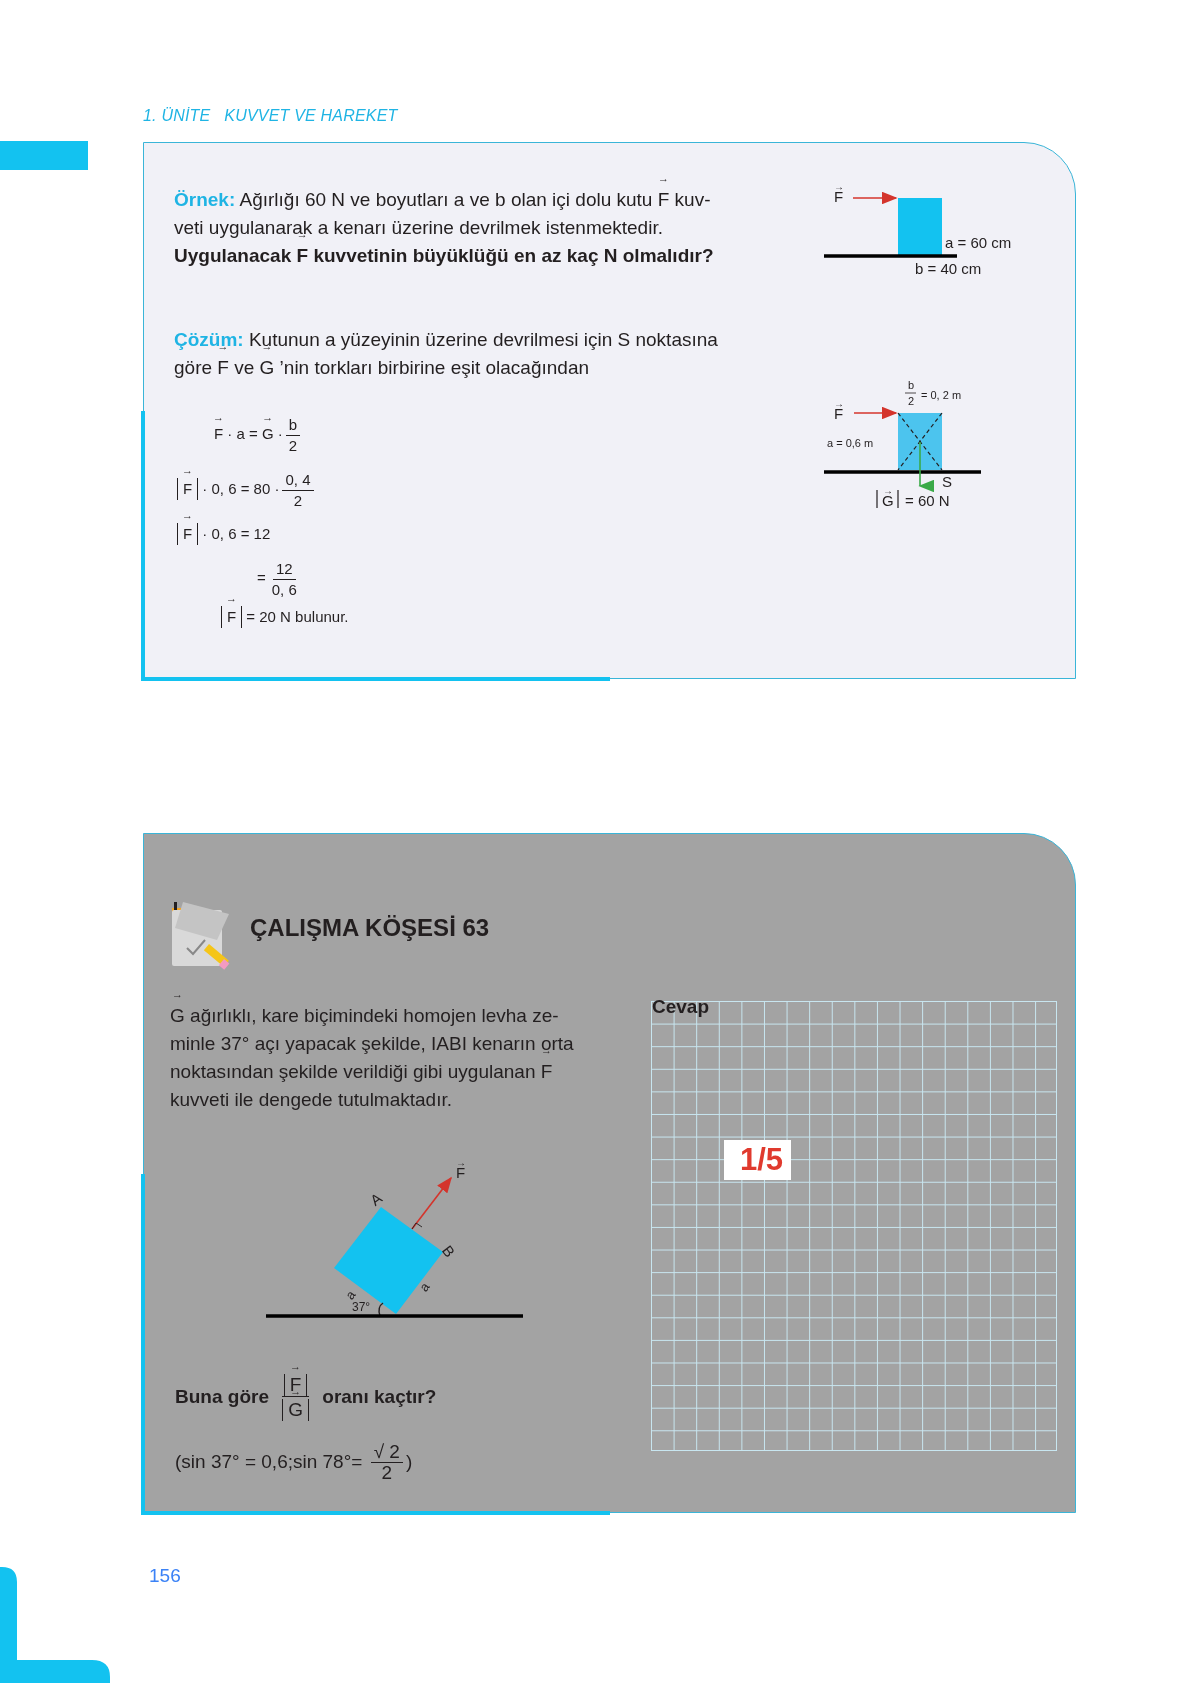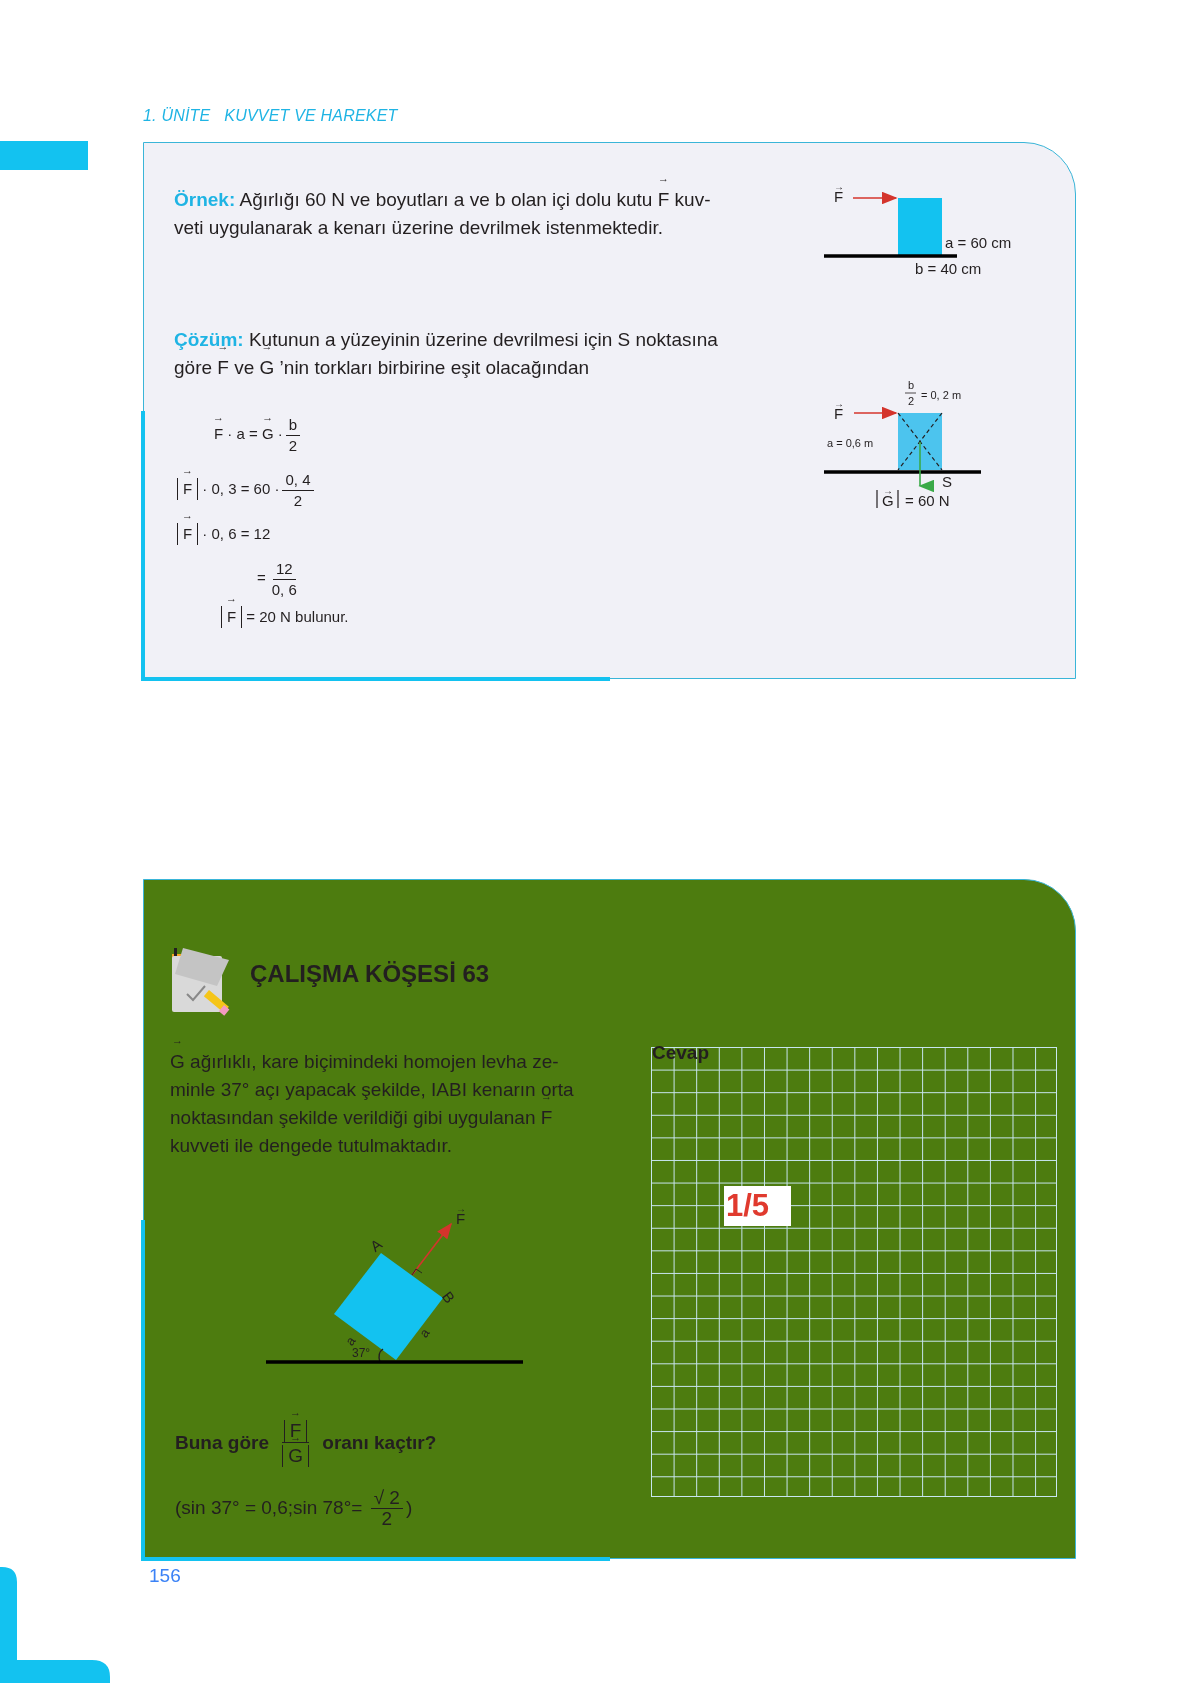--- a/index.html
+++ b/index.html
@@ -8,60 +8,63 @@
 
   .running-head { position: absolute; left: 143px; top: 70px; font-size: 16px; font-style: italic; color: #1fb4e4; letter-spacing: 0.2px; white-space: pre; margin-top: 37px; }
   .side-tab { position: absolute; left: 0; top: 141px; width: 88px; height: 29px; background: #13c2f0; }
 
   .card { position: absolute; left: 143px; width: 933px; border: 1.5px solid #3ab5d8; border-top-right-radius: 52px; }
   .card .accent-bottom { position: absolute; left: -2px; bottom: -3px; width: 468px; height: 4px; background: #13c2f0; }
   .card .accent-left { position: absolute; left: -3px; width: 4px; background: #13c2f0; }
 
   #card1 { top: 142px; height: 537px; background: #f1f1f7; }
   #card1 .accent-left { top: 268px; bottom: -3px; }
-  #card2 { top: 879px; height: 680px; background: #4d7c0f; }
+  #card2 { top: 833px; height: 680px; background: #a3a3a3; }
   #card2 .accent-left { top: 340px; bottom: -3px; }
 
   .txt { position: absolute; font-size: 19px; line-height: 28px; white-space: nowrap; }
   .lbl-cyan { color: #1fb4e4; font-weight: bold; }
   .bold { font-weight: bold; }
   .vec { position: relative; display: inline-block; }
   .vec::before { content: "→"; position: absolute; left: 50%; transform: translateX(-50%); top: -13px; font-size: 11px; line-height: 11px; }
   .abs { border-left: 1.5px solid #231f20; border-right: 1.5px solid #231f20; padding: 0 5px; display: inline-block; line-height: 22px; }
   .frac { display: inline-flex; flex-direction: column; align-items: center; vertical-align: middle; margin: 0 3px; line-height: 20px; }
   .frac .num { border-bottom: 1.2px solid #231f20; padding: 0 3px; }
   .frac .den { padding: 0 3px; }
 
   .eq { position: absolute; font-size: 15px; white-space: nowrap; }
 
   .grid-area { position: absolute; left: 507px; top: 167px; width: 406px; height: 450px;
     background-image: linear-gradient(#c8e6f0 1px, transparent 1px), linear-gradient(90deg, #c8e6f0 1px, transparent 1px);
     background-size: 22.6px 22.6px; background-position: 0 0; border-right: 1px solid #c8e6f0; border-bottom: 1px solid #c8e6f0; }
   .cevap { position: absolute; left: 508px; top: 162px; font-size: 19px; font-weight: bold; }
-  .answer-box { position: absolute; left: 580px; top: 306px; width: 67px; height: 40px; background: #fff; color: #e03a2e; font-weight: bold; font-size: 31px; line-height: 40px; padding-left: 2px; }
+  .answer-box { position: absolute; left: 580px; top: 306px; width: 67px; height: 40px; background: #fff; color: #e03a2e; font-weight: bold; font-size: 31px; line-height: 40px; padding-left: 16px; }
 
   .heading { position: absolute; left: 106px; top: 80px; font-size: 24px; font-weight: bold; }
   .page-num { position: absolute; left: 149px; top: 1565px; font-size: 19px; color: #3b82f6; }
   .corner-shape { position: absolute; left: 0; top: 1567px; width: 110px; height: 116px; }
   svg text { font-family: "Liberation Sans", sans-serif; }
 </style>
 </head>
 <body>
 
 <div class="running-head">1. ÜNİTE   KUVVET VE HAREKET</div>
 <div class="side-tab"></div>
 
 <section id="card1" class="card">
   <div class="accent-left"></div>
   <div class="accent-bottom"></div>
 
   <div class="txt" style="left:30px; top:43px;">
     <span class="lbl-cyan">Örnek:</span><span> Ağırlığı 60 N ve boyutları a ve b olan içi dolu kutu </span><span class="vec">F</span><span> kuv-</span>
   </div>
   <div class="txt" style="left:30px; top:71px;">veti uygulanarak a kenarı üzerine devrilmek istenmektedir.</div>
+  <div class="txt bold" style="left:30px; top:99px;">
+    <span>Uygulanacak </span><span class="vec">F</span><span> kuvvetinin büyüklüğü en az kaç N olmalıdır?</span>
+  </div>
 
   <svg style="position:absolute; left:670px; top:30px;" width="260" height="110">
     <defs>
       <marker id="arrRed" markerWidth="10" markerHeight="8" refX="9" refY="4" orient="auto">
           <path d="M0,0 L10,4 L0,8 z" fill="#d4342c"></path>
         </marker>
       <marker id="arrGreen" markerWidth="8" markerHeight="10" refX="4" refY="9" orient="auto-start-reverse">
           <path d="M0,0 L8,0 L4,10 z" fill="#3aaa48"></path>
         </marker>
     </defs>
@@ -81,21 +84,21 @@
     <span class="lbl-cyan">Çözüm:</span><span> Kutunun a yüzeyinin üzerine devrilmesi için S noktasına</span>
   </div>
 
   <div class="eq" style="left:70px; top:272px;">
     <span class="vec">F</span><span> · a = </span><span class="vec">G</span><span> ·</span><span class="frac">
         <span class="num">b</span>
         <span class="den">2</span>
       </span>
   </div>
   <div class="eq" style="left:33px; top:327px;">
-    <span class="abs"><span class="vec">F</span></span><span> · 0, 3 = 60 ·</span><span class="frac">
+    <span class="abs"><span class="vec">F</span></span><span> · 0, 6 = 80 ·</span><span class="frac">
         <span class="num">0, 4</span>
         <span class="den">2</span>
       </span>
   </div>
   <div class="eq" style="left:33px; top:380px;">
     <span class="abs"><span class="vec">F</span></span><span> · 0, 6 = 12</span>
   </div>
   <div class="eq" style="left:113px; top:416px;">
     <span>=</span><span class="frac">
         <span class="num">12</span>

